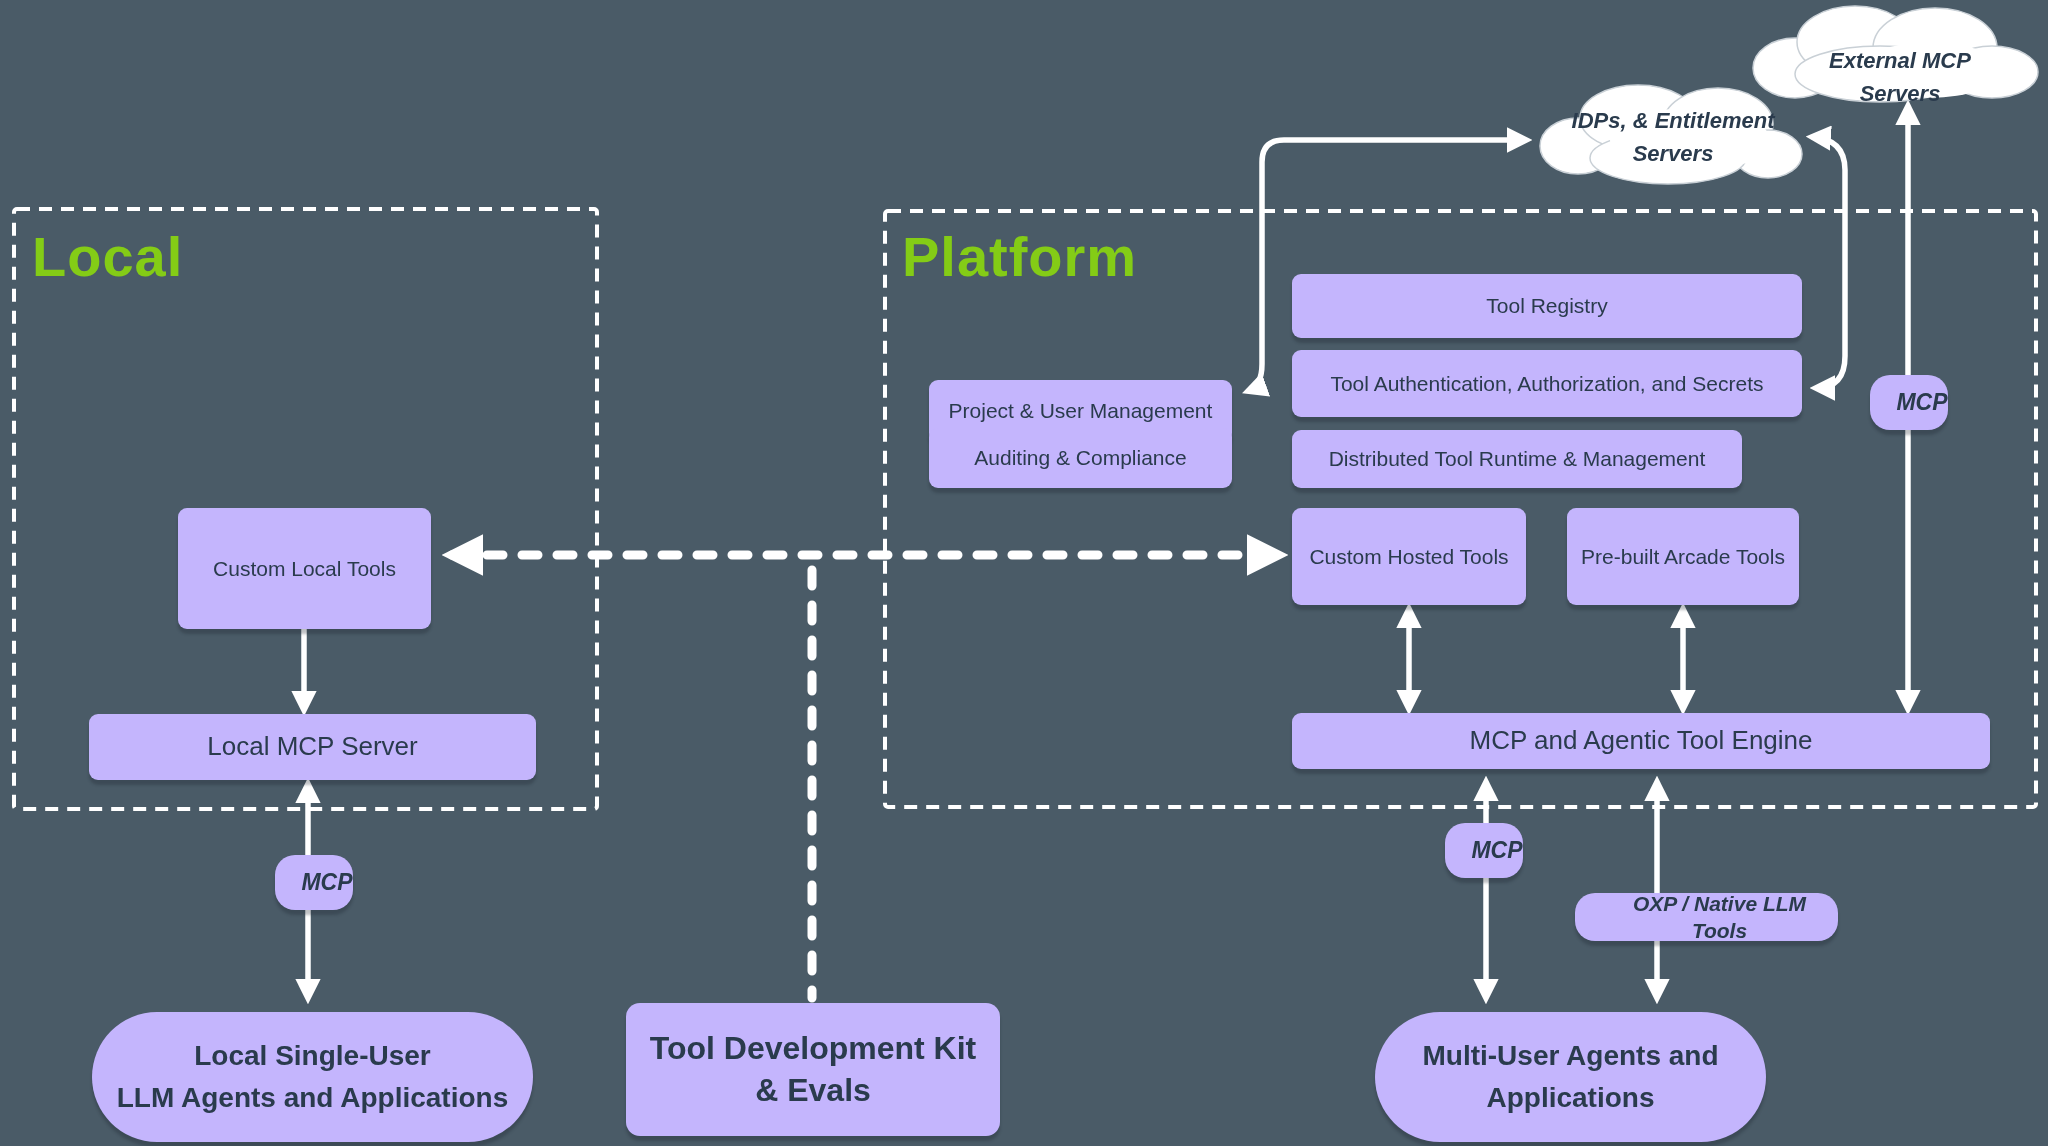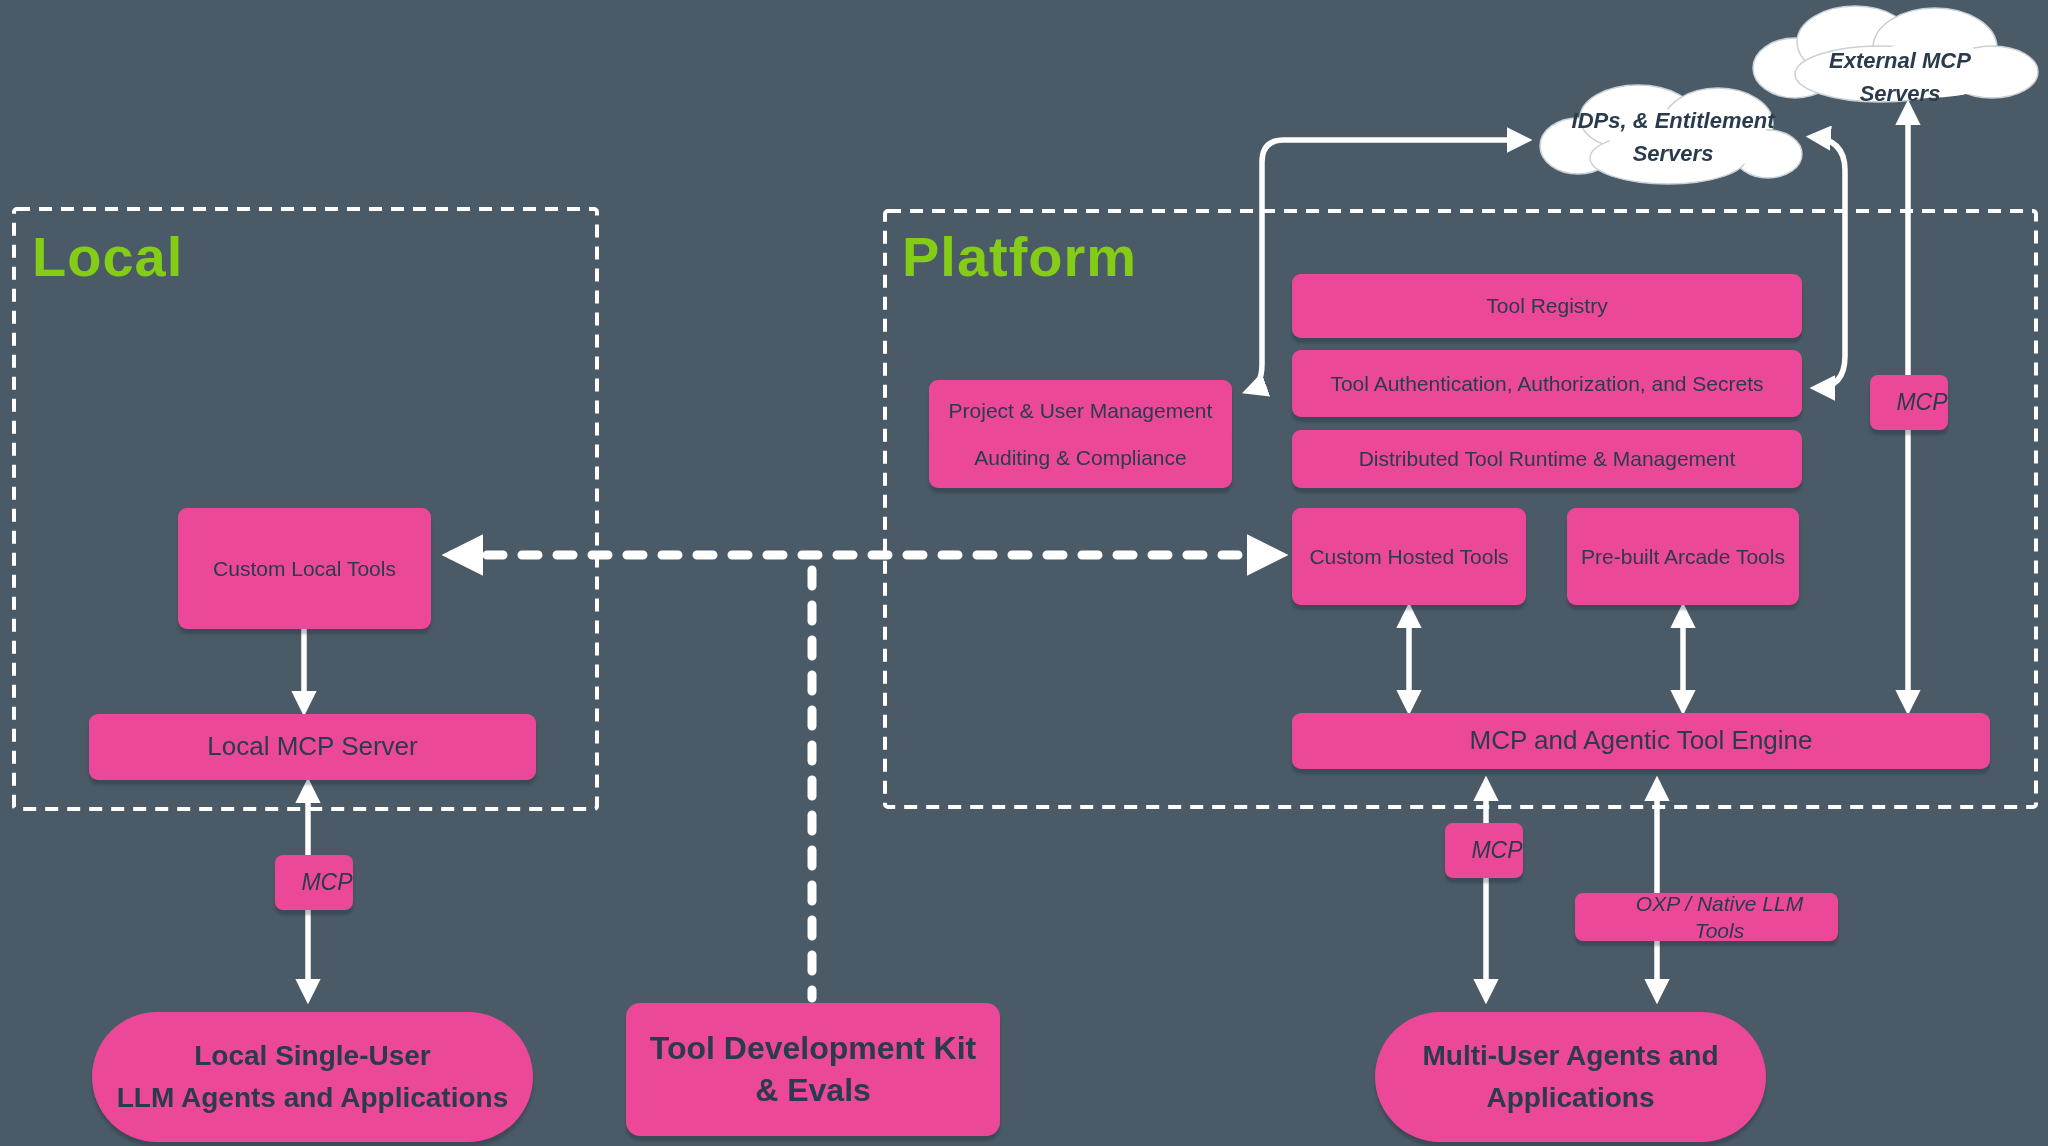--- a/index.html
+++ b/index.html
@@ -2,29 +2,29 @@
 <html><head>
 <meta charset="utf-8">
 <style>
   html,body{margin:0;padding:0;background:#4a5b67;}
   .stage{
     position:relative;width:2048px;height:1146px;background:#4a5b67;
     font-family:"Liberation Sans",sans-serif;overflow:hidden;
   }
   .overlay{position:absolute;left:0;top:0;width:2048px;height:1146px;z-index:1;}
   .node{
-    position:absolute;z-index:2;background:#ec4899;color:#2a3b4d;
+    position:absolute;z-index:2;background:#c4b5fd;color:#2a3b4d;
     display:flex;align-items:center;justify-content:center;text-align:center;
     border-radius:9px;box-shadow:0 5px 3px rgba(24,34,44,.28);
     font-size:21px;line-height:1.3;padding:0 10px;box-sizing:border-box;
   }
   .node.big{font-size:26px;}
   .node.pill{border-radius:66px;font-weight:bold;font-size:28px;line-height:1.5;margin-top:9px;}
   .node.kit{border-radius:14px;font-weight:bold;font-size:32px;}
-  .node.tag{font-style:italic;font-weight:400;font-size:23px;border-radius:8px;padding-left:36px;}
+  .node.tag{font-style:italic;font-weight:700;font-size:23px;border-radius:20px;padding-left:36px;}
   .sec-title{
     position:absolute;z-index:2;color:#84cc16;font-weight:bold;font-size:56px;
     letter-spacing:1px;z-index:2;
   }
   .cloud-text{
     position:absolute;z-index:2;color:#2a3b4d;font-style:italic;font-weight:600;
     font-size:22px;text-align:center;line-height:1.5;
   }
   .stack span{display:block;}
 </style>
@@ -95,21 +95,21 @@
       <span>LLM Agents and Applications</span>
     </div>
   </div>
 
   <div class="node kit" style="left:626px;top:1003px;width:374px;height:133px;">Tool Development Kit &amp; Evals</div>
 
   <div class="node" style="left:1292px;top:274px;width:510px;height:64px;">Tool Registry</div>
   <div class="node" style="left:929px;top:353px;width:303px;height:62px;margin-top:27px;">Project &amp; User Management</div>
   <div class="node" style="left:1292px;top:350px;width:510px;height:67px;">Tool Authentication, Authorization, and Secrets</div>
   <div class="node" style="left:929px;top:428px;width:303px;height:60px;">Auditing &amp; Compliance</div>
-  <div class="node" style="left:1292px;top:430px;width:510px;height:58px;">Distributed Tool Runtime &amp; Management</div>
+  <div class="node" style="left:1292px;top:430px;width:450px;height:58px;">Distributed Tool Runtime &amp; Management</div>
   <div class="node" style="left:1292px;top:508px;width:234px;height:97px;">Custom Hosted Tools</div>
   <div class="node" style="left:1567px;top:508px;width:232px;height:97px;">Pre-built Arcade Tools</div>
   <div class="node big" style="left:1292px;top:713px;width:698px;height:56px;">MCP and Agentic Tool Engine</div>
   <div class="node tag" style="left:1870px;top:375px;width:78px;height:55px;">MCP</div>
   <div class="node tag" style="left:1445px;top:823px;width:78px;height:55px;">MCP</div>
   <div class="node tag" style="left:1575px;top:893px;width:263px;height:48px;font-size:21px;">OXP / Native LLM Tools</div>
 
   <div class="node pill stack" style="left:1375px;top:1003px;width:391px;height:130px;">
     <div>
       <span>Multi-User Agents and</span>

